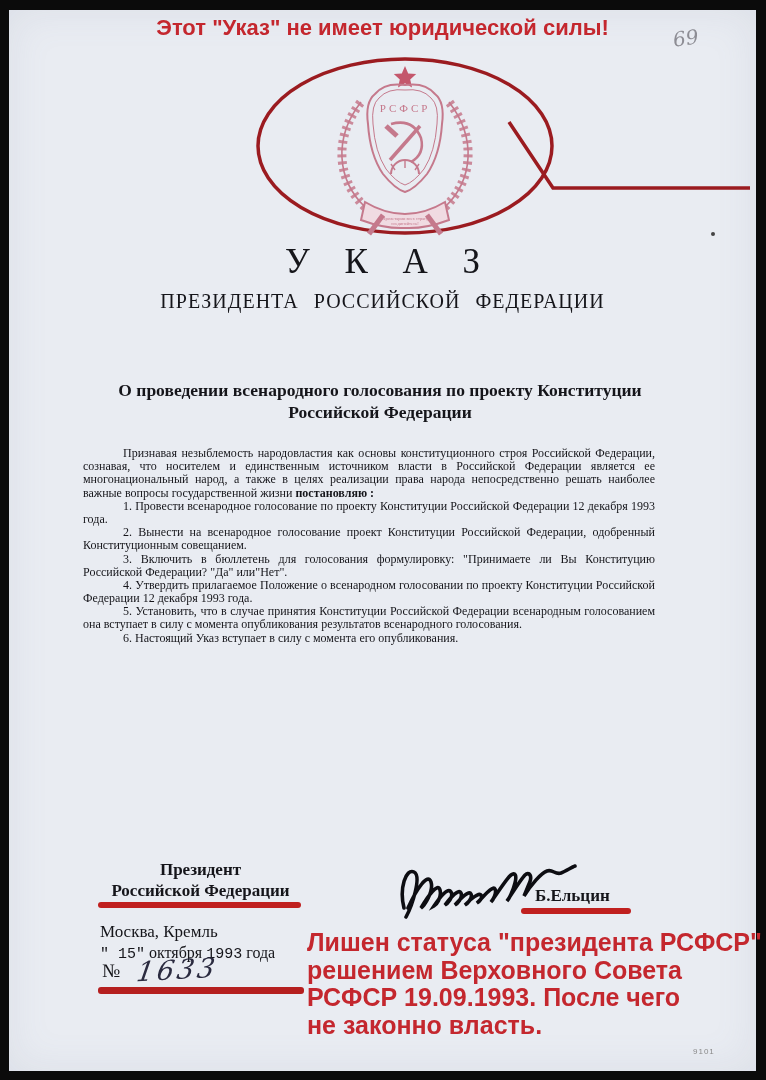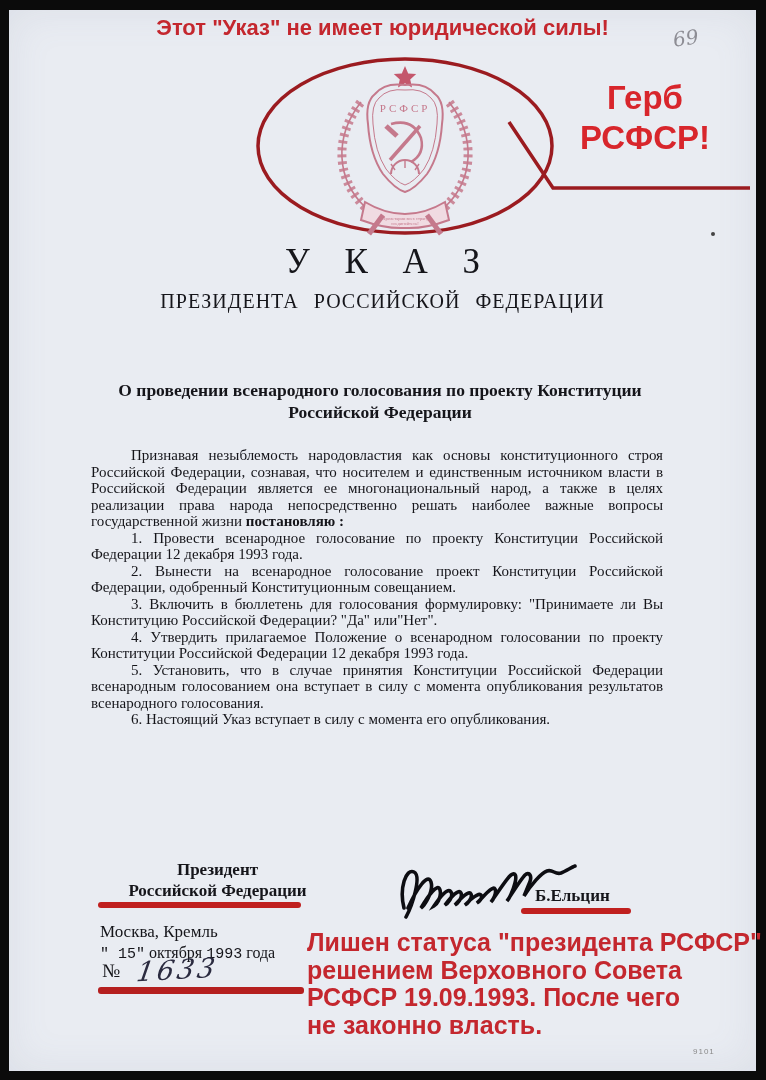--- a/index.html
+++ b/index.html
@@ -16,25 +16,25 @@
   .gerb-label{position:absolute;left:531px;top:68px;width:210px;text-align:center;
               font-family:"Liberation Sans",sans-serif;font-weight:bold;font-size:33px;
               line-height:1.22;color:#d8262c;}
   .ukaz-title{position:absolute;left:0;top:232px;width:100%;text-align:center;
               font-size:35px;color:#15151a;letter-spacing:13px;text-indent:13px;}
   .ukaz-sub{position:absolute;left:0;top:280px;width:100%;text-align:center;
             font-size:20px;color:#15151a;letter-spacing:1px;word-spacing:9px;}
   .dot{position:absolute;left:702px;top:222px;width:4px;height:4px;border-radius:50%;background:#444;}
   .subject{position:absolute;left:86px;top:362px;width:570px;text-align:center;
            font-weight:bold;font-size:17.5px;color:#15151a;line-height:1.25;margin-top:8px;}
-  .body{position:absolute;left:82px;top:437px;width:572px;font-size:15px;line-height:1.1;
+  .body{position:absolute;left:74px;top:437px;width:572px;font-size:12px;line-height:1.1;
         color:#15151a;text-align:justify;}
   .body p{margin:0;text-indent:40px;}
   .body .b{font-weight:bold;}
-  .sig-left{position:absolute;left:106px;top:850px;width:205px;text-align:center;
+  .sig-left{position:absolute;left:89px;top:850px;width:205px;text-align:center;
             font-weight:bold;font-size:17px;line-height:1.22;color:#15151a;}
   .uline{position:absolute;height:6px;background:#c0201f;border-radius:3px;}
   .ul-1{left:89px;top:892px;width:203px;}
   .ul-2{left:512px;top:898px;width:110px;}
   .ul-3{left:89px;top:977px;width:206px;height:7px;background:#b51f1f;}
   .sig-svg{position:absolute;left:385px;top:832px;width:185px;height:85px;}
   .sig-name{position:absolute;left:526px;top:876px;font-weight:bold;font-size:17px;color:#15151a;}
   .place{position:absolute;left:91px;top:912px;font-size:17px;color:#15151a;}
   .dateline{position:absolute;left:91px;top:934px;font-size:16px;color:#15151a;}
   .tw{font-family:"Liberation Mono",monospace;font-size:15px;}
@@ -84,24 +84,20 @@
         <path d="M146,122 A14,14 0 0 1 174,122" stroke-width="2"></path>
         <path d="M150,118 L146,112 M160,116 L160,109 M170,118 L174,112" stroke-width="1.4"></path>
 
         <path d="M120,150 Q140,162 160,162 Q180,162 200,150 L204,168 Q180,177 160,176 Q140,177 116,168 Z" fill="#f0dbe2"></path>
         <path d="M138,163 L124,182 M182,163 L196,182" stroke-width="5"></path>
         <text x="160" y="168" text-anchor="middle" font-size="4.5" fill="#c5798c" stroke="none" font-family="Liberation Serif, serif">Пролетарии всех стран,</text>
         <text x="160" y="173" text-anchor="middle" font-size="4.5" fill="#c5798c" stroke="none" font-family="Liberation Serif, serif">соединяйтесь!</text>
       </g>
     </svg>
 
-    <div class="gerb-label">
-      <div>Герб</div>
-      <div>РСФСР!</div>
-    </div>
 
     <div class="ukaz-title">У К А З</div>
     <div class="ukaz-sub">ПРЕЗИДЕНТА РОССИЙСКОЙ ФЕДЕРАЦИИ</div>
     <div class="dot"></div>
 
     <div class="subject">
       <div>О проведении всенародного голосования по проекту Конституции</div>
       <div>Российской Федерации</div>
     </div>
 

